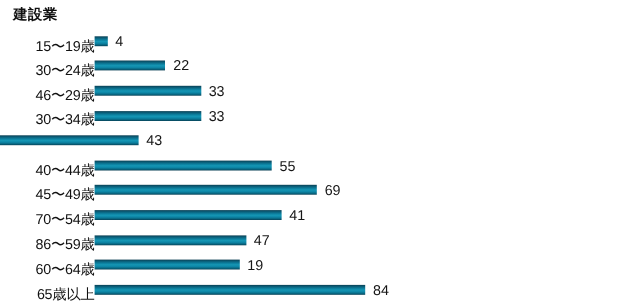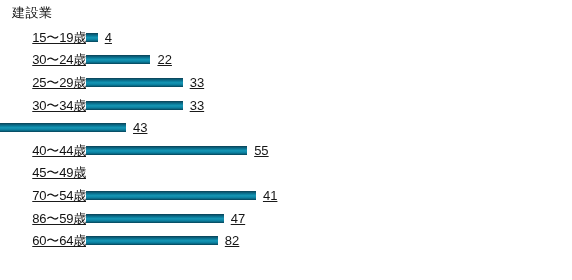--- a/index.html
+++ b/index.html
@@ -20,38 +20,37 @@
     height: 280px;
     background: #ffffff;
     box-sizing: border-box;
     padding: 0;
   }
   .chart-title {
     position: absolute;
     left: 12px;
     top: 4px;
     font-size: 13px;
-    font-weight: normal;
+    font-weight: bold;
     letter-spacing: 0.5px;
     color: #111111;
     line-height: 17px;
     white-space: nowrap;
   }
   .rows {
     position: absolute;
     left: 0;
     top: 26px;
     width: 572px;
   }
   .bar-row {
     position: relative;
     height: 22.6px;
     display: flex;
-    align-items: center;
-    text-decoration: underline;
+    align-items: flex-end;
   }
   .cat-label {
     width: 86px;
     box-sizing: border-box;
     padding-right: 0px;
     text-align: right;
     font-size: 13px;
     line-height: 15px;
     color: #111111;
     white-space: nowrap;
@@ -102,21 +101,21 @@
         </div>
       </div>
       <div class="bar-row">
         <div class="cat-label">30〜24歳</div>
         <div class="bar-wrap">
           <div class="bar" style="width: 64.46px;"></div>
           <div class="bar-value">22</div>
         </div>
       </div>
       <div class="bar-row">
-        <div class="cat-label">25〜29歳</div>
+        <div class="cat-label">46〜29歳</div>
         <div class="bar-wrap">
           <div class="bar" style="width: 96.69px;"></div>
           <div class="bar-value">33</div>
         </div>
       </div>
       <div class="bar-row">
         <div class="cat-label">30〜34歳</div>
         <div class="bar-wrap">
           <div class="bar" style="width: 96.69px;"></div>
           <div class="bar-value">33</div>
@@ -130,37 +129,48 @@
       </div>
       <div class="bar-row">
         <div class="cat-label">40〜44歳</div>
         <div class="bar-wrap">
           <div class="bar" style="width: 161.15px;"></div>
           <div class="bar-value">55</div>
         </div>
       </div>
       <div class="bar-row">
         <div class="cat-label">45〜49歳</div>
+        <div class="bar-wrap">
+          <div class="bar" style="width: 202.17px;"></div>
+          <div class="bar-value">69</div>
+        </div>
       </div>
       <div class="bar-row">
         <div class="cat-label">70〜54歳</div>
         <div class="bar-wrap">
           <div class="bar" style="width: 169.94px;"></div>
           <div class="bar-value">41</div>
         </div>
       </div>
       <div class="bar-row">
         <div class="cat-label">86〜59歳</div>
         <div class="bar-wrap">
           <div class="bar" style="width: 137.71px;"></div>
           <div class="bar-value">47</div>
         </div>
       </div>
       <div class="bar-row">
         <div class="cat-label">60〜64歳</div>
         <div class="bar-wrap">
           <div class="bar" style="width: 131.85px;"></div>
-          <div class="bar-value">82</div>
+          <div class="bar-value">19</div>
+        </div>
+      </div>
+      <div class="bar-row">
+        <div class="cat-label">65歳以上</div>
+        <div class="bar-wrap">
+          <div class="bar" style="width: 246.12px;"></div>
+          <div class="bar-value">84</div>
         </div>
       </div>
     </div>
 
 </div>
 
 </body></html>

